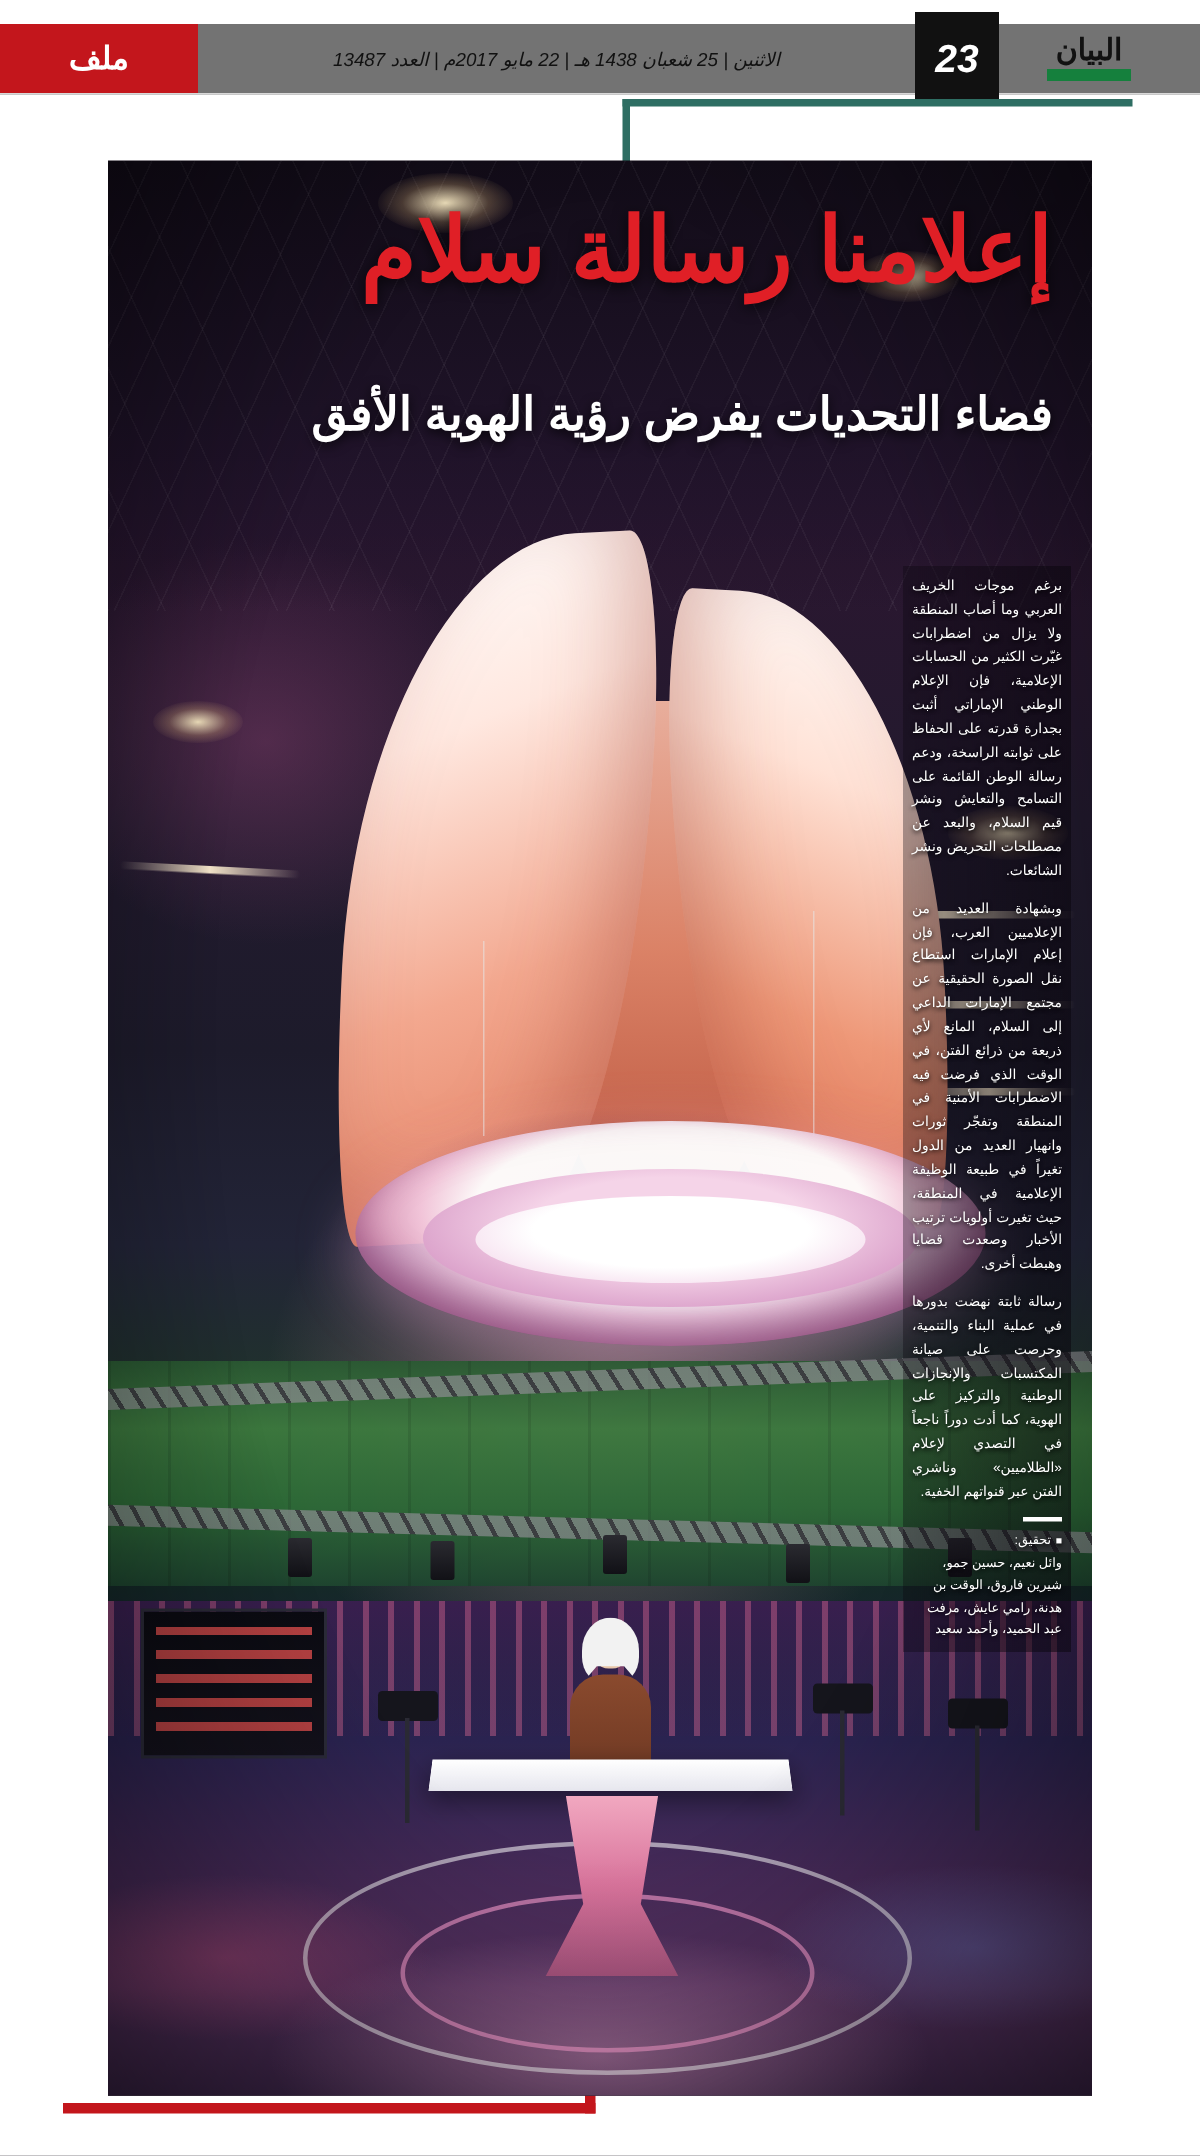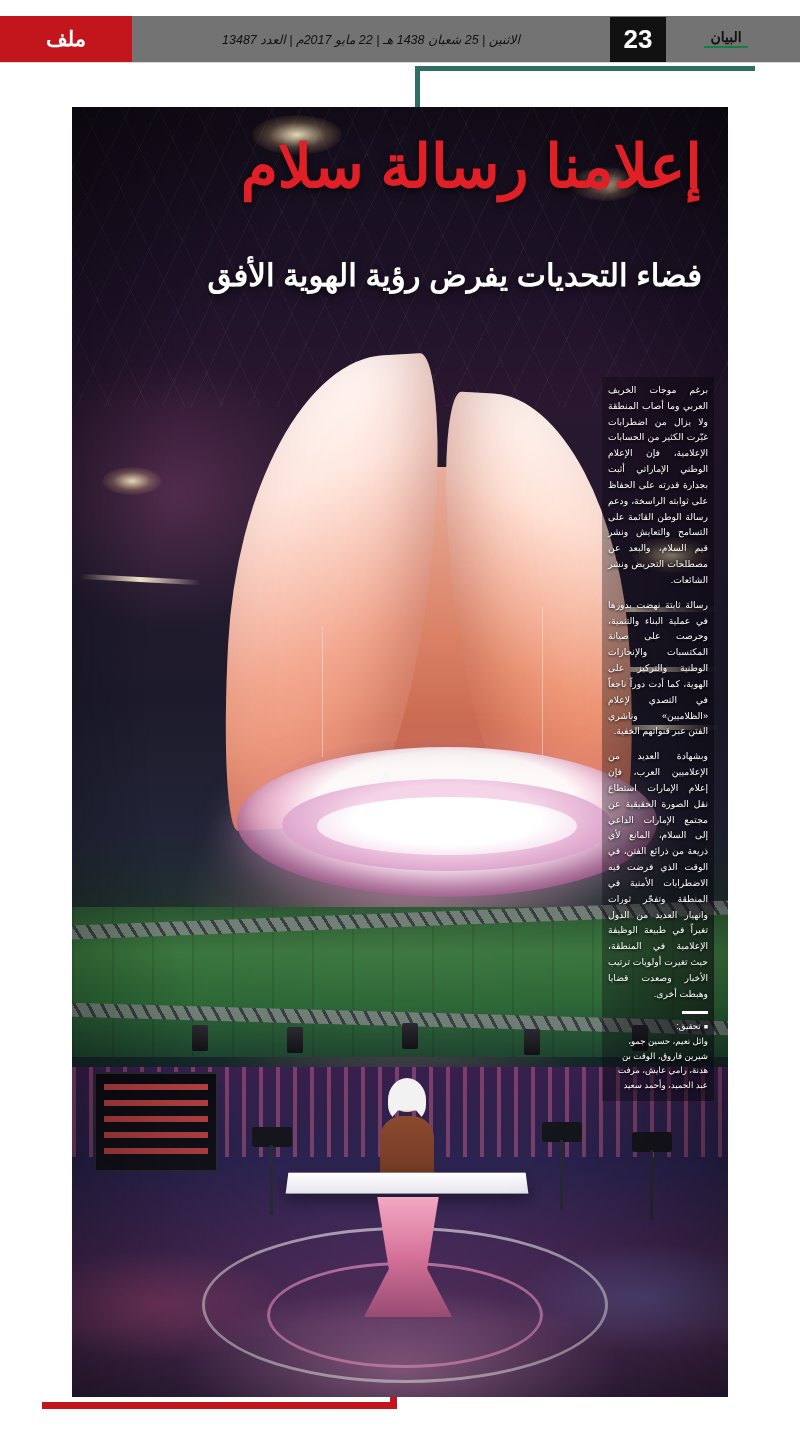--- a/index.html
+++ b/index.html
@@ -60,42 +60,43 @@
     top: 0; right: 0;
     width: 190px;
     height: 46px;
     display: flex;
     align-items: center;
     justify-content: flex-end;
     padding-left: 0;
   }
   .page-number-box {
     width: 56px;
-    height: 45px;
+    height: 62px;
     background: #111111;
     color: #ffffff;
     display: flex;
     align-items: center;
     justify-content: center;
     font-size: 26px;
     font-weight: bold;
+    font-style: italic;
   }
   .paper-logo {
     width: 120px;
     height: 46px;
     display: flex;
     align-items: center;
     justify-content: center;
     flex-direction: column;
   }
   .paper-logo-name {
-    font-size: 14px;
+    font-size: 20px;
     font-weight: bold;
     color: #111111;
-    border-bottom: 2px solid #15803d;
+    border-bottom: 8px solid #15803d;
     padding: 0 6px 1px 6px;
     line-height: 1.05;
   }
 
   
   .deco-top-right {
     position: absolute;
     top: 66px;
     right: 45px;
     width: 340px;
@@ -518,22 +519,22 @@
     <div class="desk-base"></div>
 
     <div class="vignette"></div>
   </div>
 
   <div class="headline-main">إعلامنا رسالة سلام</div>
   <div class="headline-sub">فضاء التحديات يفرض رؤية الهوية الأفق</div>
 
   <div class="textcol">
     <p>برغم موجات الخريف العربي وما أصاب المنطقة ولا يزال من اضطرابات غيّرت الكثير من الحسابات الإعلامية، فإن الإعلام الوطني الإماراتي أثبت بجدارة قدرته على الحفاظ على ثوابته الراسخة، ودعم رسالة الوطن القائمة على التسامح والتعايش ونشر قيم السلام، والبعد عن مصطلحات التحريض ونشر الشائعات.</p>
+    <p>وبشهادة العديد من الإعلاميين العرب، فإن إعلام الإمارات استطاع نقل الصورة الحقيقية عن مجتمع الإمارات الداعي إلى السلام، المانع لأي ذريعة من ذرائع الفتن، في الوقت الذي فرضت فيه الاضطرابات الأمنية في المنطقة وتفجّر ثورات وانهيار العديد من الدول تغيراً في طبيعة الوظيفة الإعلامية في المنطقة، حيث تغيرت أولويات ترتيب الأخبار وصعدت قضايا وهبطت أخرى.</p>
     <p>رسالة ثابتة نهضت بدورها في عملية البناء والتنمية، وحرصت على صيانة المكتسبات والإنجازات الوطنية والتركيز على الهوية، كما أدت دوراً ناجعاً في التصدي لإعلام «الظلاميين» وناشري الفتن عبر قنواتهم الخفية.</p>
-    <p>وبشهادة العديد من الإعلاميين العرب، فإن إعلام الإمارات استطاع نقل الصورة الحقيقية عن مجتمع الإمارات الداعي إلى السلام، المانع لأي ذريعة من ذرائع الفتن، في الوقت الذي فرضت فيه الاضطرابات الأمنية في المنطقة وتفجّر ثورات وانهيار العديد من الدول تغيراً في طبيعة الوظيفة الإعلامية في المنطقة، حيث تغيرت أولويات ترتيب الأخبار وصعدت قضايا وهبطت أخرى.</p>
     <div class="byline-rule"></div>
     <div class="byline">
       <span class="tag">تحقيق:</span>
       <div>وائل نعيم، حسين جمو، شيرين فاروق، الوقت بن هدنة، رامي عايش، مرفت عبد الحميد، وأحمد سعيد</div>
     </div>
   </div>
 
 </div>
 
 </body></html>

